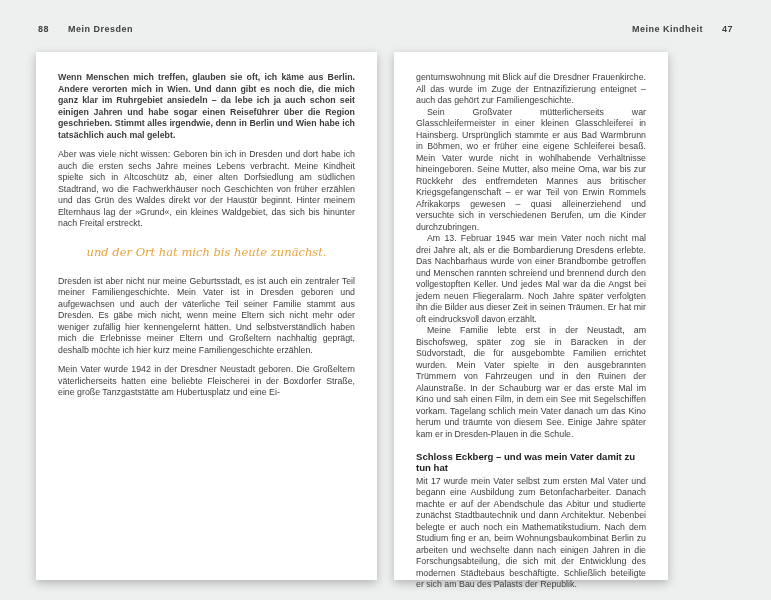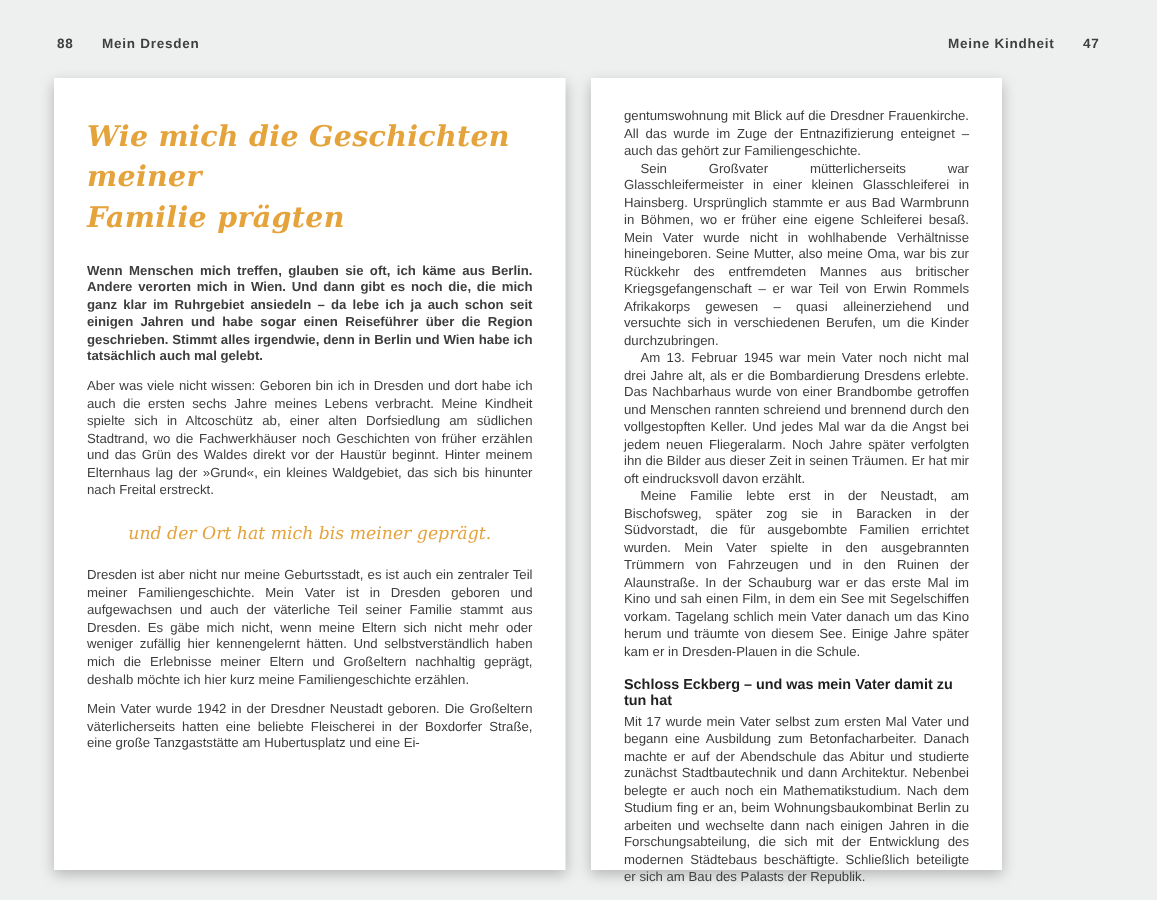--- a/index.html
+++ b/index.html
@@ -53,28 +53,24 @@
   <span class="pagenum">88</span>
   <span class="head-title">Mein Dresden</span>
 </div>
 
 <div class="running-head right">
   <span class="head-title">Meine Kindheit</span>
   <span class="pagenum">47</span>
 </div>
 
 <div class="page leftpage">
-  <div class="script-title">
-    <div>Wie mich die Geschichten meiner</div>
-    <div>Familie prägten</div>
-  </div>
   <p class="intro">Wenn Menschen mich treffen, glauben sie oft, ich käme aus Berlin. Andere verorten mich in Wien. Und dann gibt es noch die, die mich ganz klar im Ruhrgebiet ansiedeln – da lebe ich ja auch schon seit einigen Jahren und habe sogar einen Reiseführer über die Region geschrieben. Stimmt alles irgendwie, denn in Berlin und Wien habe ich tatsächlich auch mal gelebt.</p>
   <p>Aber was viele nicht wissen: Geboren bin ich in Dresden und dort habe ich auch die ersten sechs Jahre meines Lebens verbracht. Meine Kindheit spielte sich in Altcoschütz ab, einer alten Dorfsiedlung am südlichen Stadtrand, wo die Fachwerkhäuser noch Geschichten von früher erzählen und das Grün des Waldes direkt vor der Haustür beginnt. Hinter meinem Elternhaus lag der »Grund«, ein kleines Waldgebiet, das sich bis hinunter nach Freital erstreckt.</p>
   <div class="quote">
-    <div>und der Ort hat mich bis meiner geprägt.</div>
+    <div>und der Ort hat mich bis heute zunächst.</div>
   </div>
   <p>Dresden ist aber nicht nur meine Geburtsstadt, es ist auch ein zentraler Teil meiner Familiengeschichte. Mein Vater ist in Dresden geboren und aufgewachsen und auch der väterliche Teil seiner Familie stammt aus Dresden. Es gäbe mich nicht, wenn meine Eltern sich nicht mehr oder weniger zufällig hier kennengelernt hätten. Und selbstverständlich haben mich die Erlebnisse meiner Eltern und Großeltern nachhaltig geprägt, deshalb möchte ich hier kurz meine Familiengeschichte erzählen.</p>
   <p>Mein Vater wurde 1942 in der Dresdner Neustadt geboren. Die Großeltern väterlicherseits hatten eine beliebte Fleischerei in der Boxdorfer Straße, eine große Tanzgaststätte am Hubertusplatz und eine Ei-</p>
 </div>
 
 <div class="page rightpage">
   <p>gentumswohnung mit Blick auf die Dresdner Frauenkirche. All das wurde im Zuge der Entnazifizierung enteignet – auch das gehört zur Familiengeschichte.</p>
   <p class="indent">Sein Großvater mütterlicherseits war Glasschleifermeister in einer kleinen Glasschleiferei in Hainsberg. Ursprünglich stammte er aus Bad Warmbrunn in Böhmen, wo er früher eine eigene Schleiferei besaß. Mein Vater wurde nicht in wohlhabende Verhältnisse hineingeboren. Seine Mutter, also meine Oma, war bis zur Rückkehr des entfremdeten Mannes aus britischer Kriegsgefangenschaft – er war Teil von Erwin Rommels Afrikakorps gewesen – quasi alleinerziehend und versuchte sich in verschiedenen Berufen, um die Kinder durchzubringen.</p>
   <p class="indent">Am 13. Februar 1945 war mein Vater noch nicht mal drei Jahre alt, als er die Bombardierung Dresdens erlebte. Das Nachbarhaus wurde von einer Brandbombe getroffen und Menschen rannten schreiend und brennend durch den vollgestopften Keller. Und jedes Mal war da die Angst bei jedem neuen Fliegeralarm. Noch Jahre später verfolgten ihn die Bilder aus dieser Zeit in seinen Träumen. Er hat mir oft eindrucksvoll davon erzählt.</p>
   <p class="indent">Meine Familie lebte erst in der Neustadt, am Bischofsweg, später zog sie in Baracken in der Südvorstadt, die für ausgebombte Familien errichtet wurden. Mein Vater spielte in den ausgebrannten Trümmern von Fahrzeugen und in den Ruinen der Alaunstraße. In der Schauburg war er das erste Mal im Kino und sah einen Film, in dem ein See mit Segelschiffen vorkam. Tagelang schlich mein Vater danach um das Kino herum und träumte von diesem See. Einige Jahre später kam er in Dresden-Plauen in die Schule.</p>

